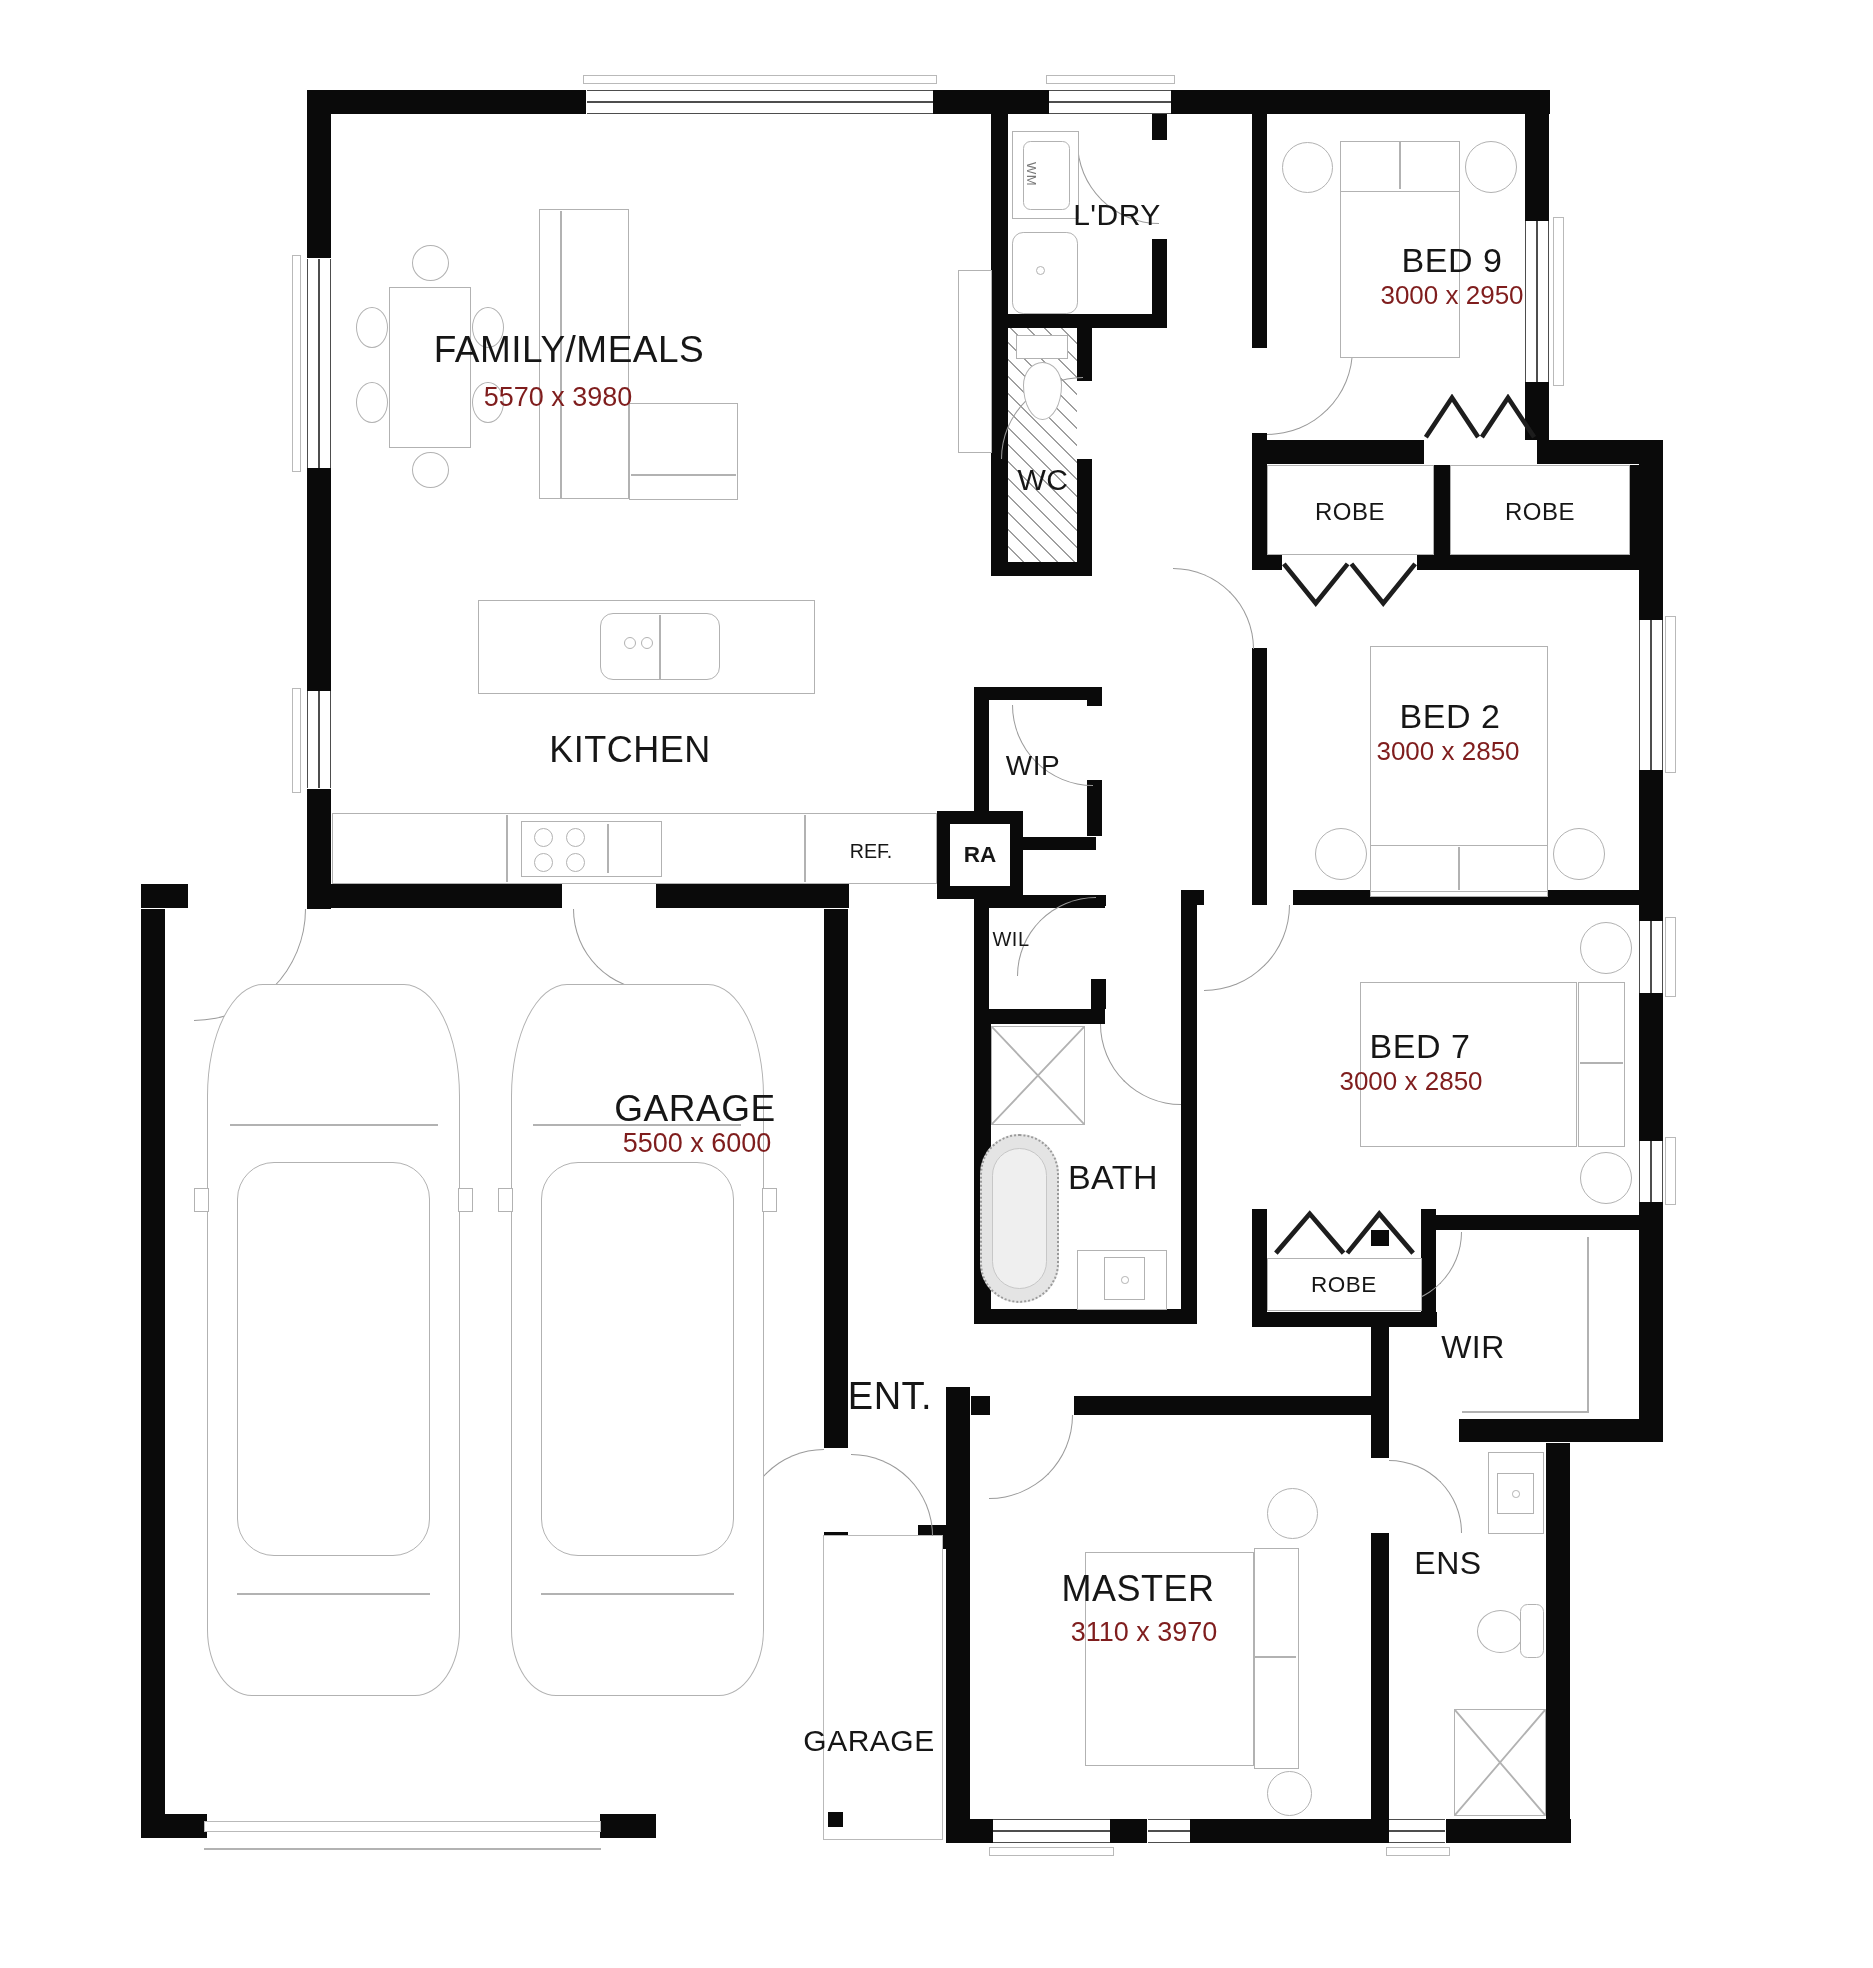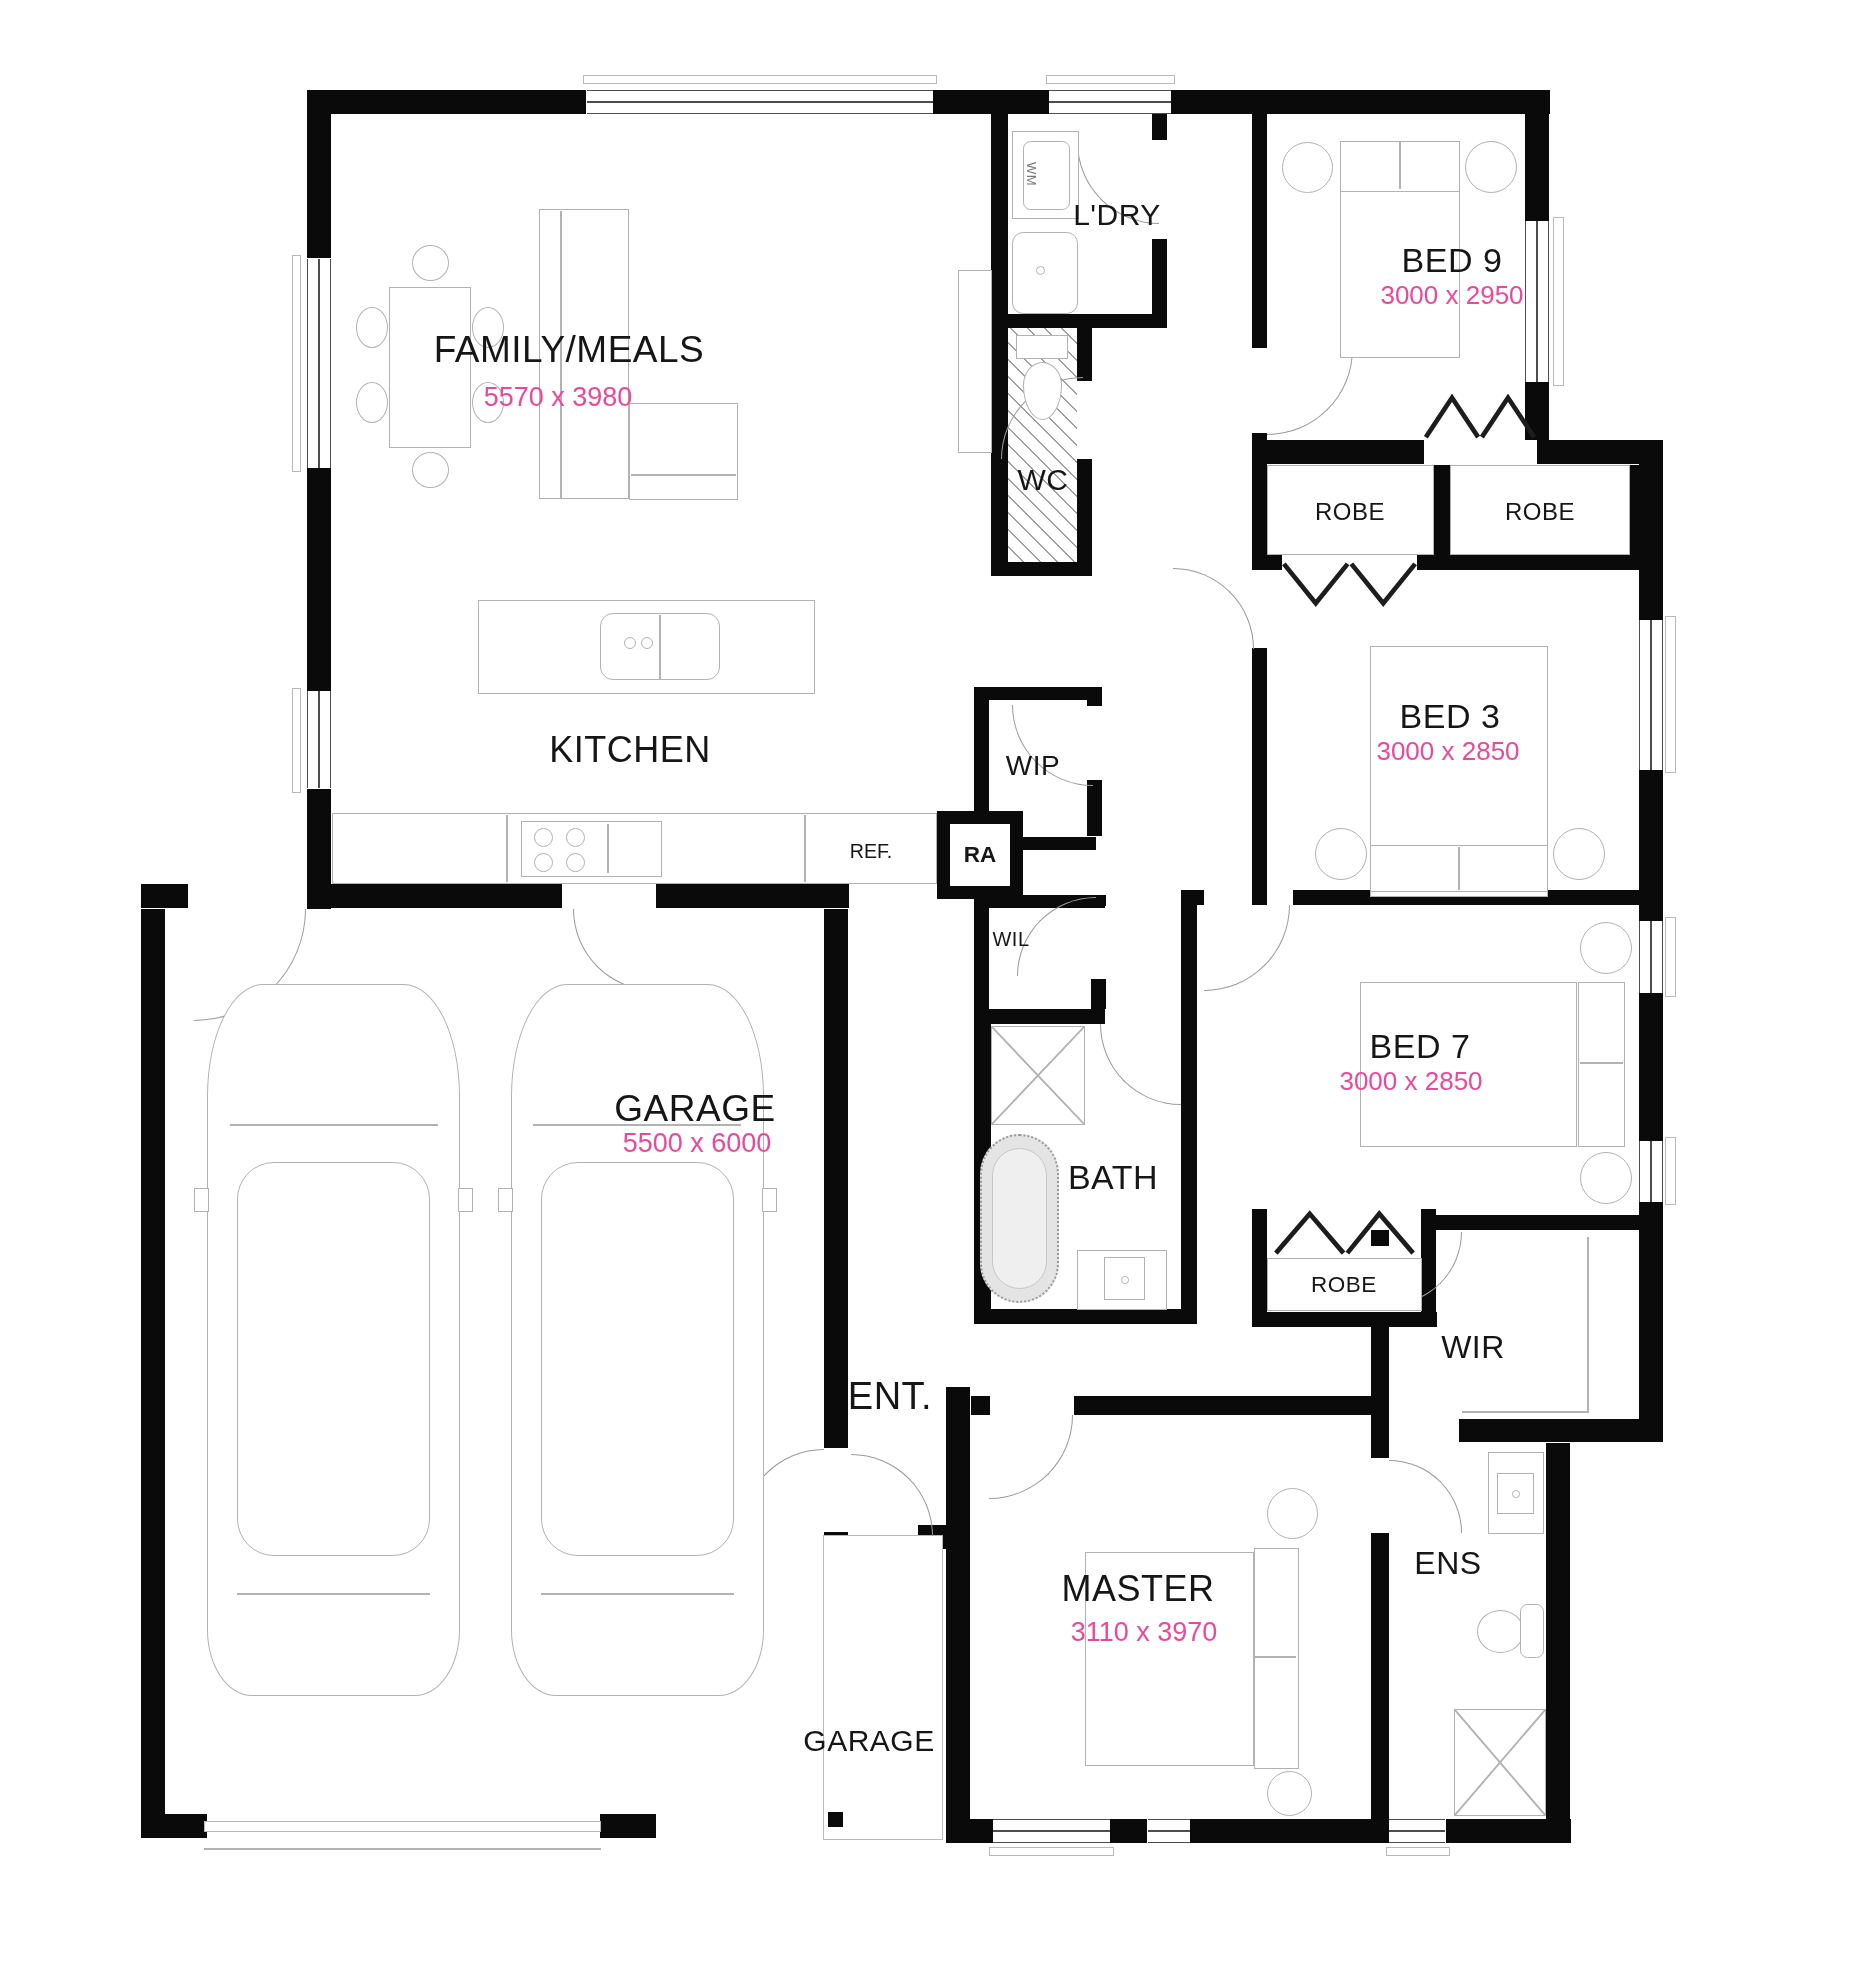--- a/index.html
+++ b/index.html
@@ -13,21 +13,21 @@
         background-image:linear-gradient(to bottom,transparent 44%,#4d4d4d 44%,#4d4d4d 56%,transparent 56%);}
   .winv{position:absolute;background:#fff;border-left:1.9px solid #4d4d4d;border-right:1.9px solid #4d4d4d;box-sizing:border-box;
         background-image:linear-gradient(to right,transparent 44%,#4d4d4d 44%,#4d4d4d 56%,transparent 56%);}
   .arc{position:absolute;box-sizing:border-box;}
   .arc.br{border-right:1.9px solid #9a9a9a;border-bottom:1.9px solid #9a9a9a;border-bottom-right-radius:100% 100%;}
   .arc.bl{border-left:1.9px solid #9a9a9a;border-bottom:1.9px solid #9a9a9a;border-bottom-left-radius:100% 100%;}
   .arc.tr{border-top:1.9px solid #9a9a9a;border-right:1.9px solid #9a9a9a;border-top-right-radius:100% 100%;}
   .arc.tl{border-top:1.9px solid #9a9a9a;border-left:1.9px solid #9a9a9a;border-top-left-radius:100% 100%;}
   .lbl{position:absolute;transform:translate(-50%,-50%);white-space:nowrap;text-align:center;
        letter-spacing:0.5px;color:#161616;}
-  .dim{position:absolute;transform:translate(-50%,-50%);white-space:nowrap;text-align:center;color:#ec4899;}
+  .dim{position:absolute;transform:translate(-50%,-50%);white-space:nowrap;text-align:center;color:#7f1d1d;}
   .round{border-radius:50%;}
   .hatch{position:absolute;background:repeating-linear-gradient(45deg,transparent 0 10.3px,#9f9f9f 10.3px 12px);}
   .tub{position:absolute;border:2.8px dotted #9a9a9a;background:#e4e4e4;border-radius:41px;box-sizing:border-box;}
   .tub-in{position:absolute;left:10.3px;top:12px;right:10.3px;bottom:12px;background:#efefef;border:0.9px solid #c7c7c7;border-radius:30px;}
   svg{position:absolute;left:0;top:0;width:100%;height:100%;}
 </style>
 </head>
 <body>
 
 <div id="plan">
@@ -285,21 +285,21 @@
 
   <div class="lbl" style="left:1117px;top:215px;font-size:30px">L'DRY</div>
   <div class="lbl" style="left:1043px;top:480px;font-size:30px">WC</div>
 
   <div class="lbl" style="left:1452px;top:260px;font-size:34px">BED 9</div>
   <div class="dim" style="left:1452px;top:295px;font-size:26px">3000 x 2950</div>
 
   <div class="lbl" style="left:1350px;top:512px;font-size:24px">ROBE</div>
   <div class="lbl" style="left:1540px;top:512px;font-size:24px">ROBE</div>
 
-  <div class="lbl" style="left:1450px;top:716px;font-size:34px">BED 3</div>
+  <div class="lbl" style="left:1450px;top:716px;font-size:34px">BED 2</div>
   <div class="dim" style="left:1448px;top:751px;font-size:26px">3000 x 2850</div>
 
   <div class="lbl" style="left:1033px;top:766px;font-size:28px">WIP</div>
   <div class="lbl" style="left:1011px;top:939px;font-size:20px">WIL</div>
 
   <div class="lbl" style="left:1420px;top:1046px;font-size:34px">BED 7</div>
   <div class="dim" style="left:1411px;top:1081px;font-size:26px">3000 x 2850</div>
 
   <div class="lbl" style="left:1113px;top:1177px;font-size:34px">BATH</div>
 

